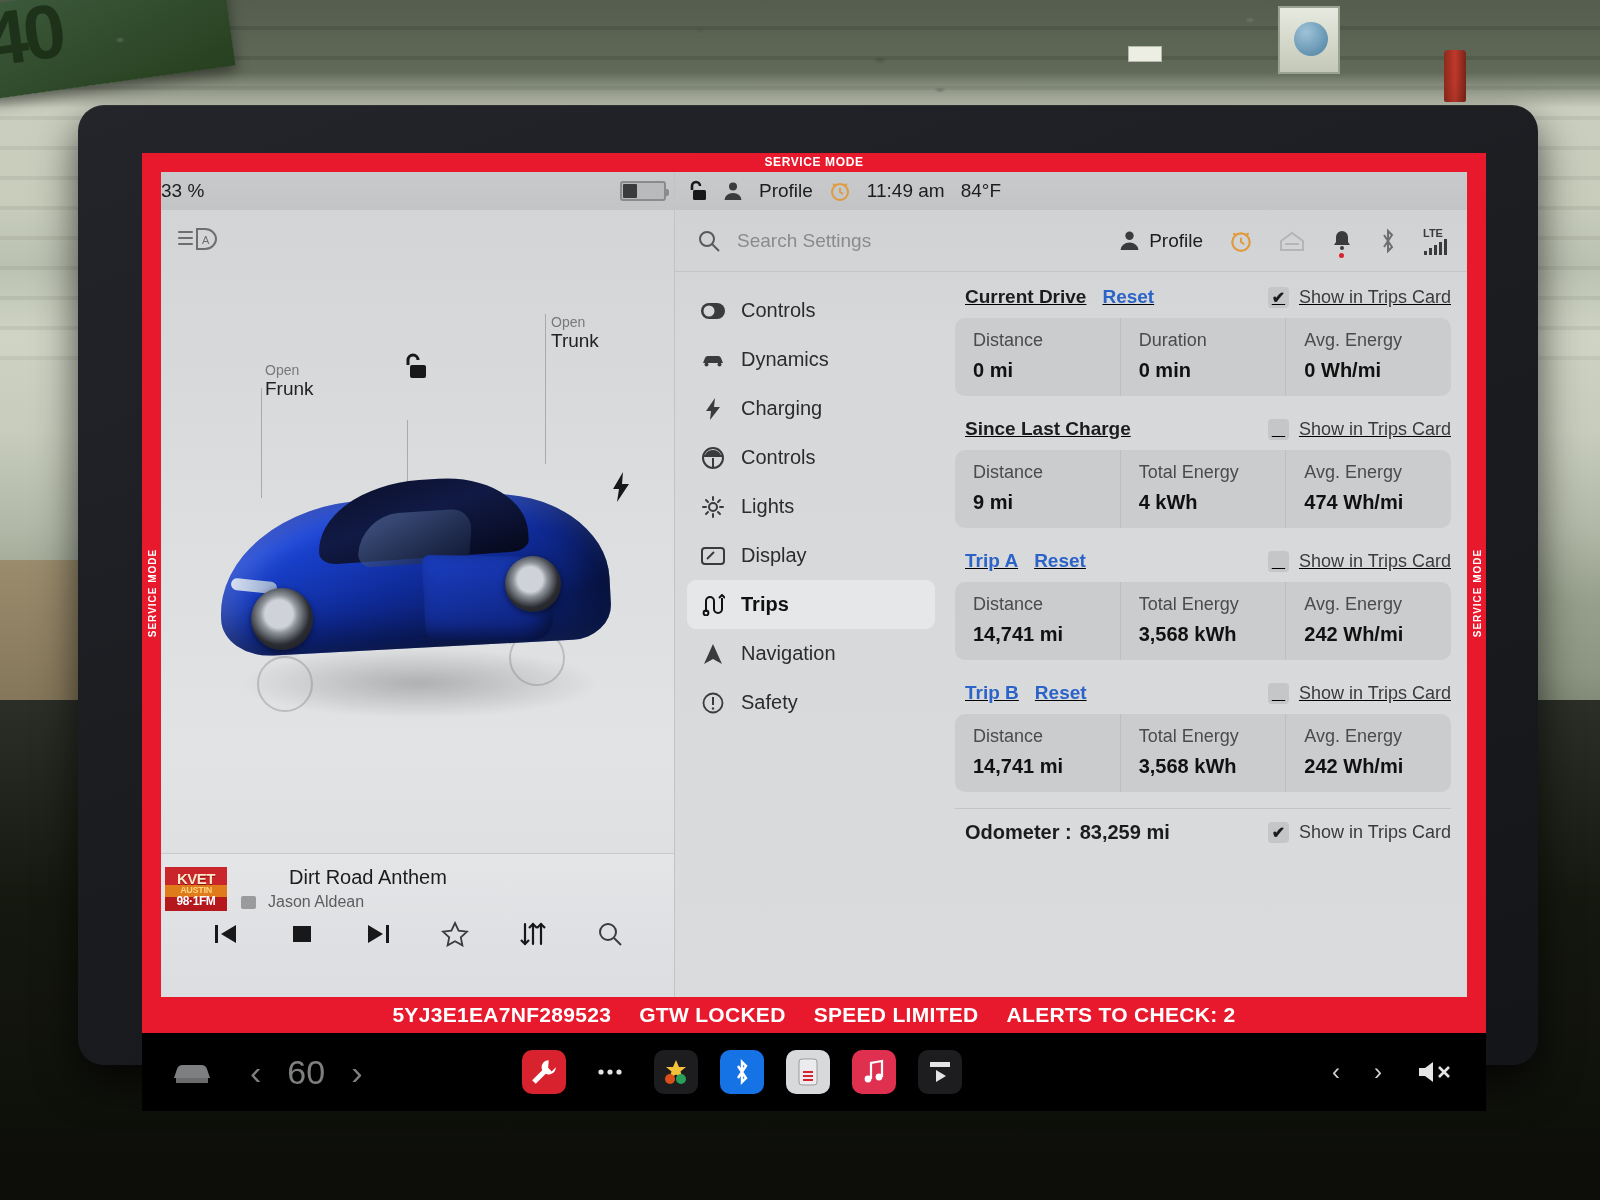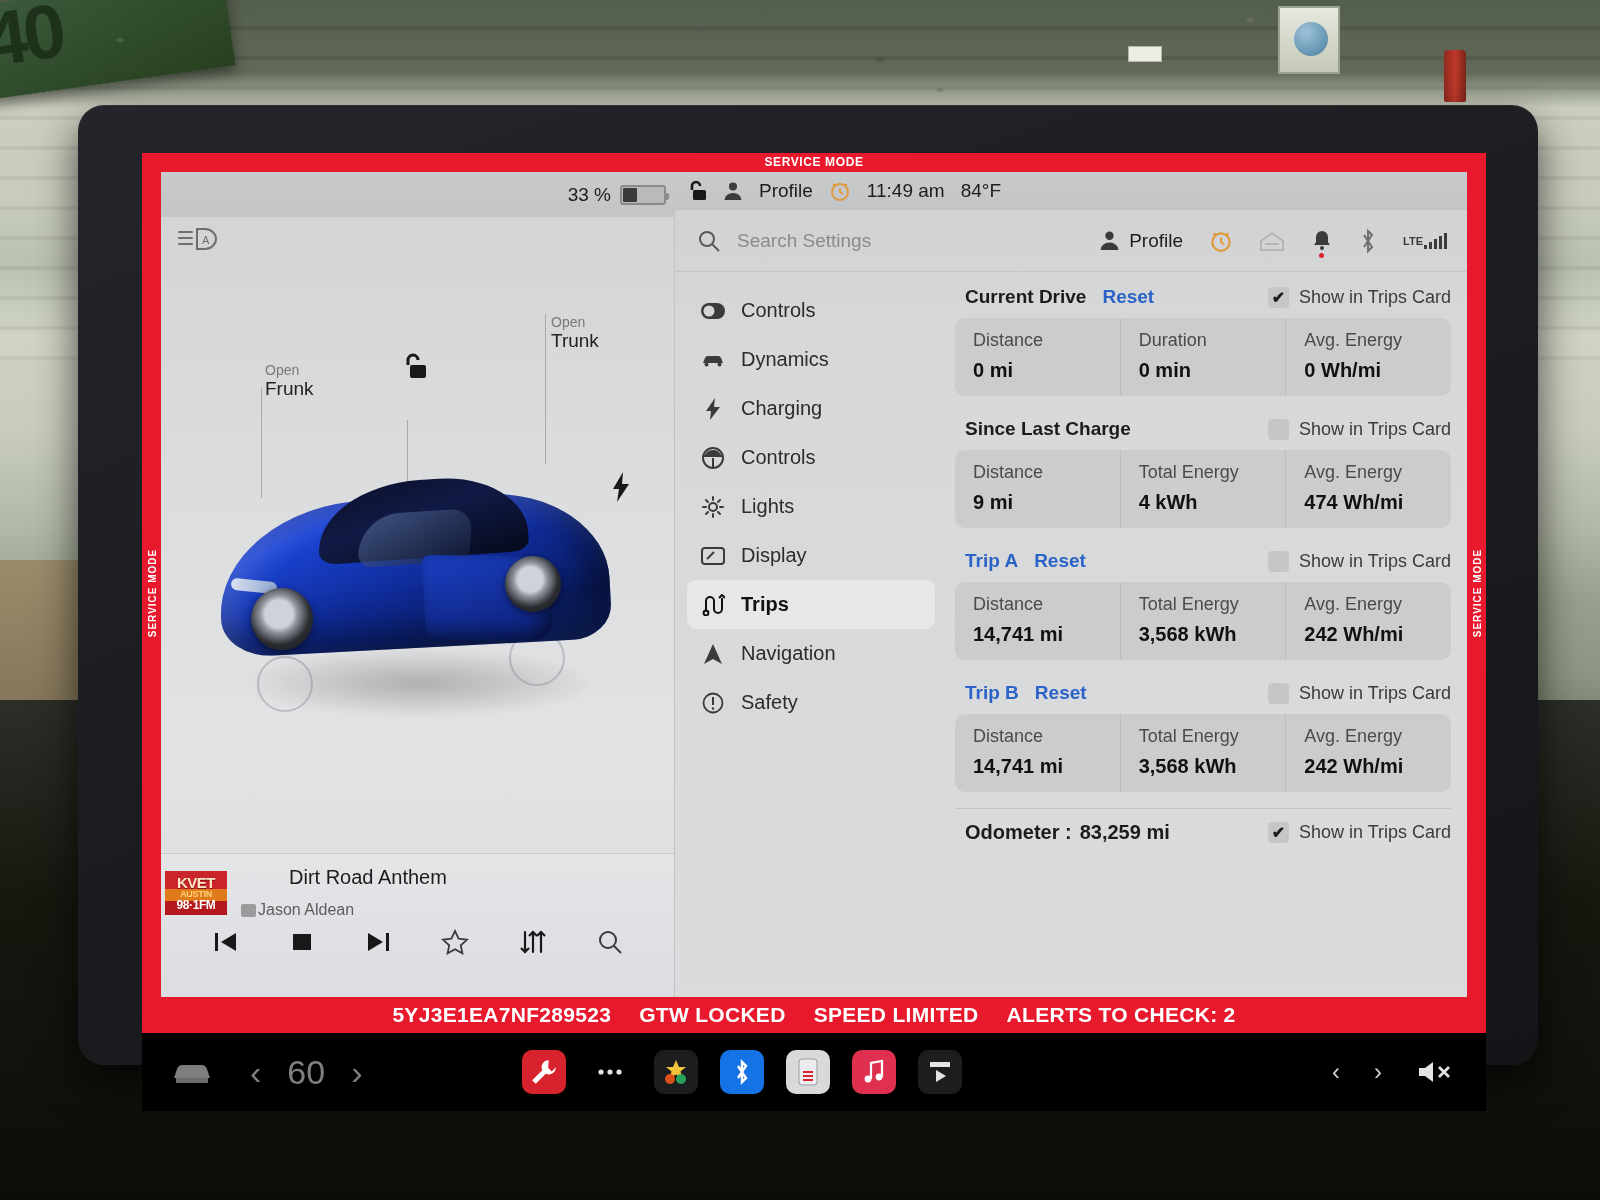--- a/index.html
+++ b/index.html
@@ -123,23 +123,23 @@
     display:flex;
   }
 
   
   .carpane {
     position:relative; width:514px; flex:0 0 514px;
     background: linear-gradient(180deg,#d2d3d5 0%, #dcdddf 40%, #e2e3e5 70%, #dbdcde 100%);
     border-right: 1px solid #c2c3c5;
   }
   .statusbar-left {
-    position:absolute; left:0; right:0; top:0; height:45px;
+    position:absolute; left:0; right:0; top:0; height:38px;
     background: linear-gradient(180deg,#c9cacc,#c3c4c6);
-    display:flex; align-items:center; justify-content:flex-end;
+    display:flex; align-items:center; justify-content:space-between;
     padding-right: 8px; gap:9px;
   }
   .batt-pct { font-size:19px; color:#1d1d1f; }
   .batt-icon {
     width:46px;height:20px;border:2px solid #8a8b8d;border-radius:3px;
     position:relative; background:#b9babc;
   }
   .batt-icon::after{
     content:""; position:absolute; right:-5px; top:6px; width:3px;height:7px;
     background:#8a8b8d; border-radius:0 2px 2px 0;
@@ -219,21 +219,21 @@
   .album {
     width:62px;height:44px; flex:0 0 62px;
     background: linear-gradient(180deg,#c9252a 0 42%, #e07b1b 42% 68%, #b4181d 68% 100%);
     display:flex; flex-direction:column; align-items:center; justify-content:center;
     color:#fff; line-height:1;
   }
   .album .l1{ font-size:15px; font-weight:bold; letter-spacing:-.5px; color:#ffe9c8; text-shadow:0 1px 0 #7d1010;}
   .album .l2{ font-size:9px; font-weight:bold; color:#ffd27a; letter-spacing:-.3px;}
   .album .l3{ font-size:12px; font-weight:bold; color:#fff; letter-spacing:-.4px;}
   .track-title{ font-size:20px; font-weight:normal; color:#1c1c1e;margin-left:48px; }
-  .track-artist{ font-size:16px; color:#5c5d5f; display:flex; align-items:center; gap:2px; margin-top:12px;}
+  .track-artist{ font-size:16px; color:#5c5d5f; display:flex; align-items:center; gap:12px; margin-top:4px;}
   .radio-chip{ width:15px;height:13px; background:#9a9b9d; border-radius:2px; display:inline-block;}
   .media-ctl{
     display:flex; align-items:center; justify-content:space-around;
     padding: 10px 26px 0 26px; color:#1c1c1e;
   }
   .media-ctl > div{ cursor:pointer; }
 
   
   .settings {
     position:relative; flex:1 1 auto;
@@ -261,20 +261,21 @@
     height:49px; margin:0 12px; padding-left:14px; border-radius:9px;
     font-size:20px; color:#2b2c2e;
   }
   .menu-item.active{ background:#e6e7e9; color:#111; font-weight:bold; }
   .menu-ico{ width:24px; display:flex; justify-content:center; color:#3a3b3d; }
 
   .trips{ flex:1 1 auto; padding: 8px 16px 0 8px; overflow:hidden; }
   .sec-head{
     display:flex; align-items:center; height:34px; gap:16px;
     padding-left:10px;
+    text-decoration:underline;
   }
   .sec-title{ font-size:19px; font-weight:bold; color:#1c1c1e; }
   .sec-title.blue{ color:#2b63c8; }
   .sec-reset{ font-size:19px; color:#2b63c8; font-weight:bold;}
   .sec-check{ margin-left:auto; display:flex; align-items:center; gap:10px; }
   .cbox{
     width:21px;height:21px;border-radius:4px;background:#c5c6c8;
     display:flex;align-items:center;justify-content:center;
     color:#1c1c1e; font-size:16px; font-weight:bold;
   }
@@ -540,21 +541,21 @@
                   <path d="M11 2 a6 6 0 0 1 6 6 v5 l2 3 H3 l2 -3 V8 a6 6 0 0 1 6 -6 z" fill="#3a3b3d"></path>
                   <circle cx="11" cy="19" r="2" fill="#3a3b3d"></circle>
                 </svg>
             <span style="position:absolute;left:8px;bottom:-5px;width:5px;height:5px;border-radius:50%;background:#d8232f"></span>
           </span>
           <span>
             <svg width="18" height="26" viewBox="0 0 18 26">
                   <path d="M5 7 L13 19 L9 23 V3 L13 7 L5 19" fill="none" stroke="#6d6e70" stroke-width="2"></path>
                 </svg>
           </span>
-          <span style="display:flex;flex-direction:row;align-items:center">
+          <span style="display:flex;flex-direction:column;align-items:flex-start">
             <span style="font-size:11px;color:#3a3b3d;font-weight:bold">LTE</span>
             <svg width="26" height="16" viewBox="0 0 26 16">
               <rect x="1" y="12" width="3" height="4" fill="#3a3b3d"></rect>
               <rect x="6" y="9" width="3" height="7" fill="#3a3b3d"></rect>
               <rect x="11" y="6" width="3" height="10" fill="#3a3b3d"></rect>
               <rect x="16" y="3" width="3" height="13" fill="#3a3b3d"></rect>
               <rect x="21" y="0" width="3" height="16" fill="#3a3b3d"></rect>
             </svg>
           </span>
         </div>

